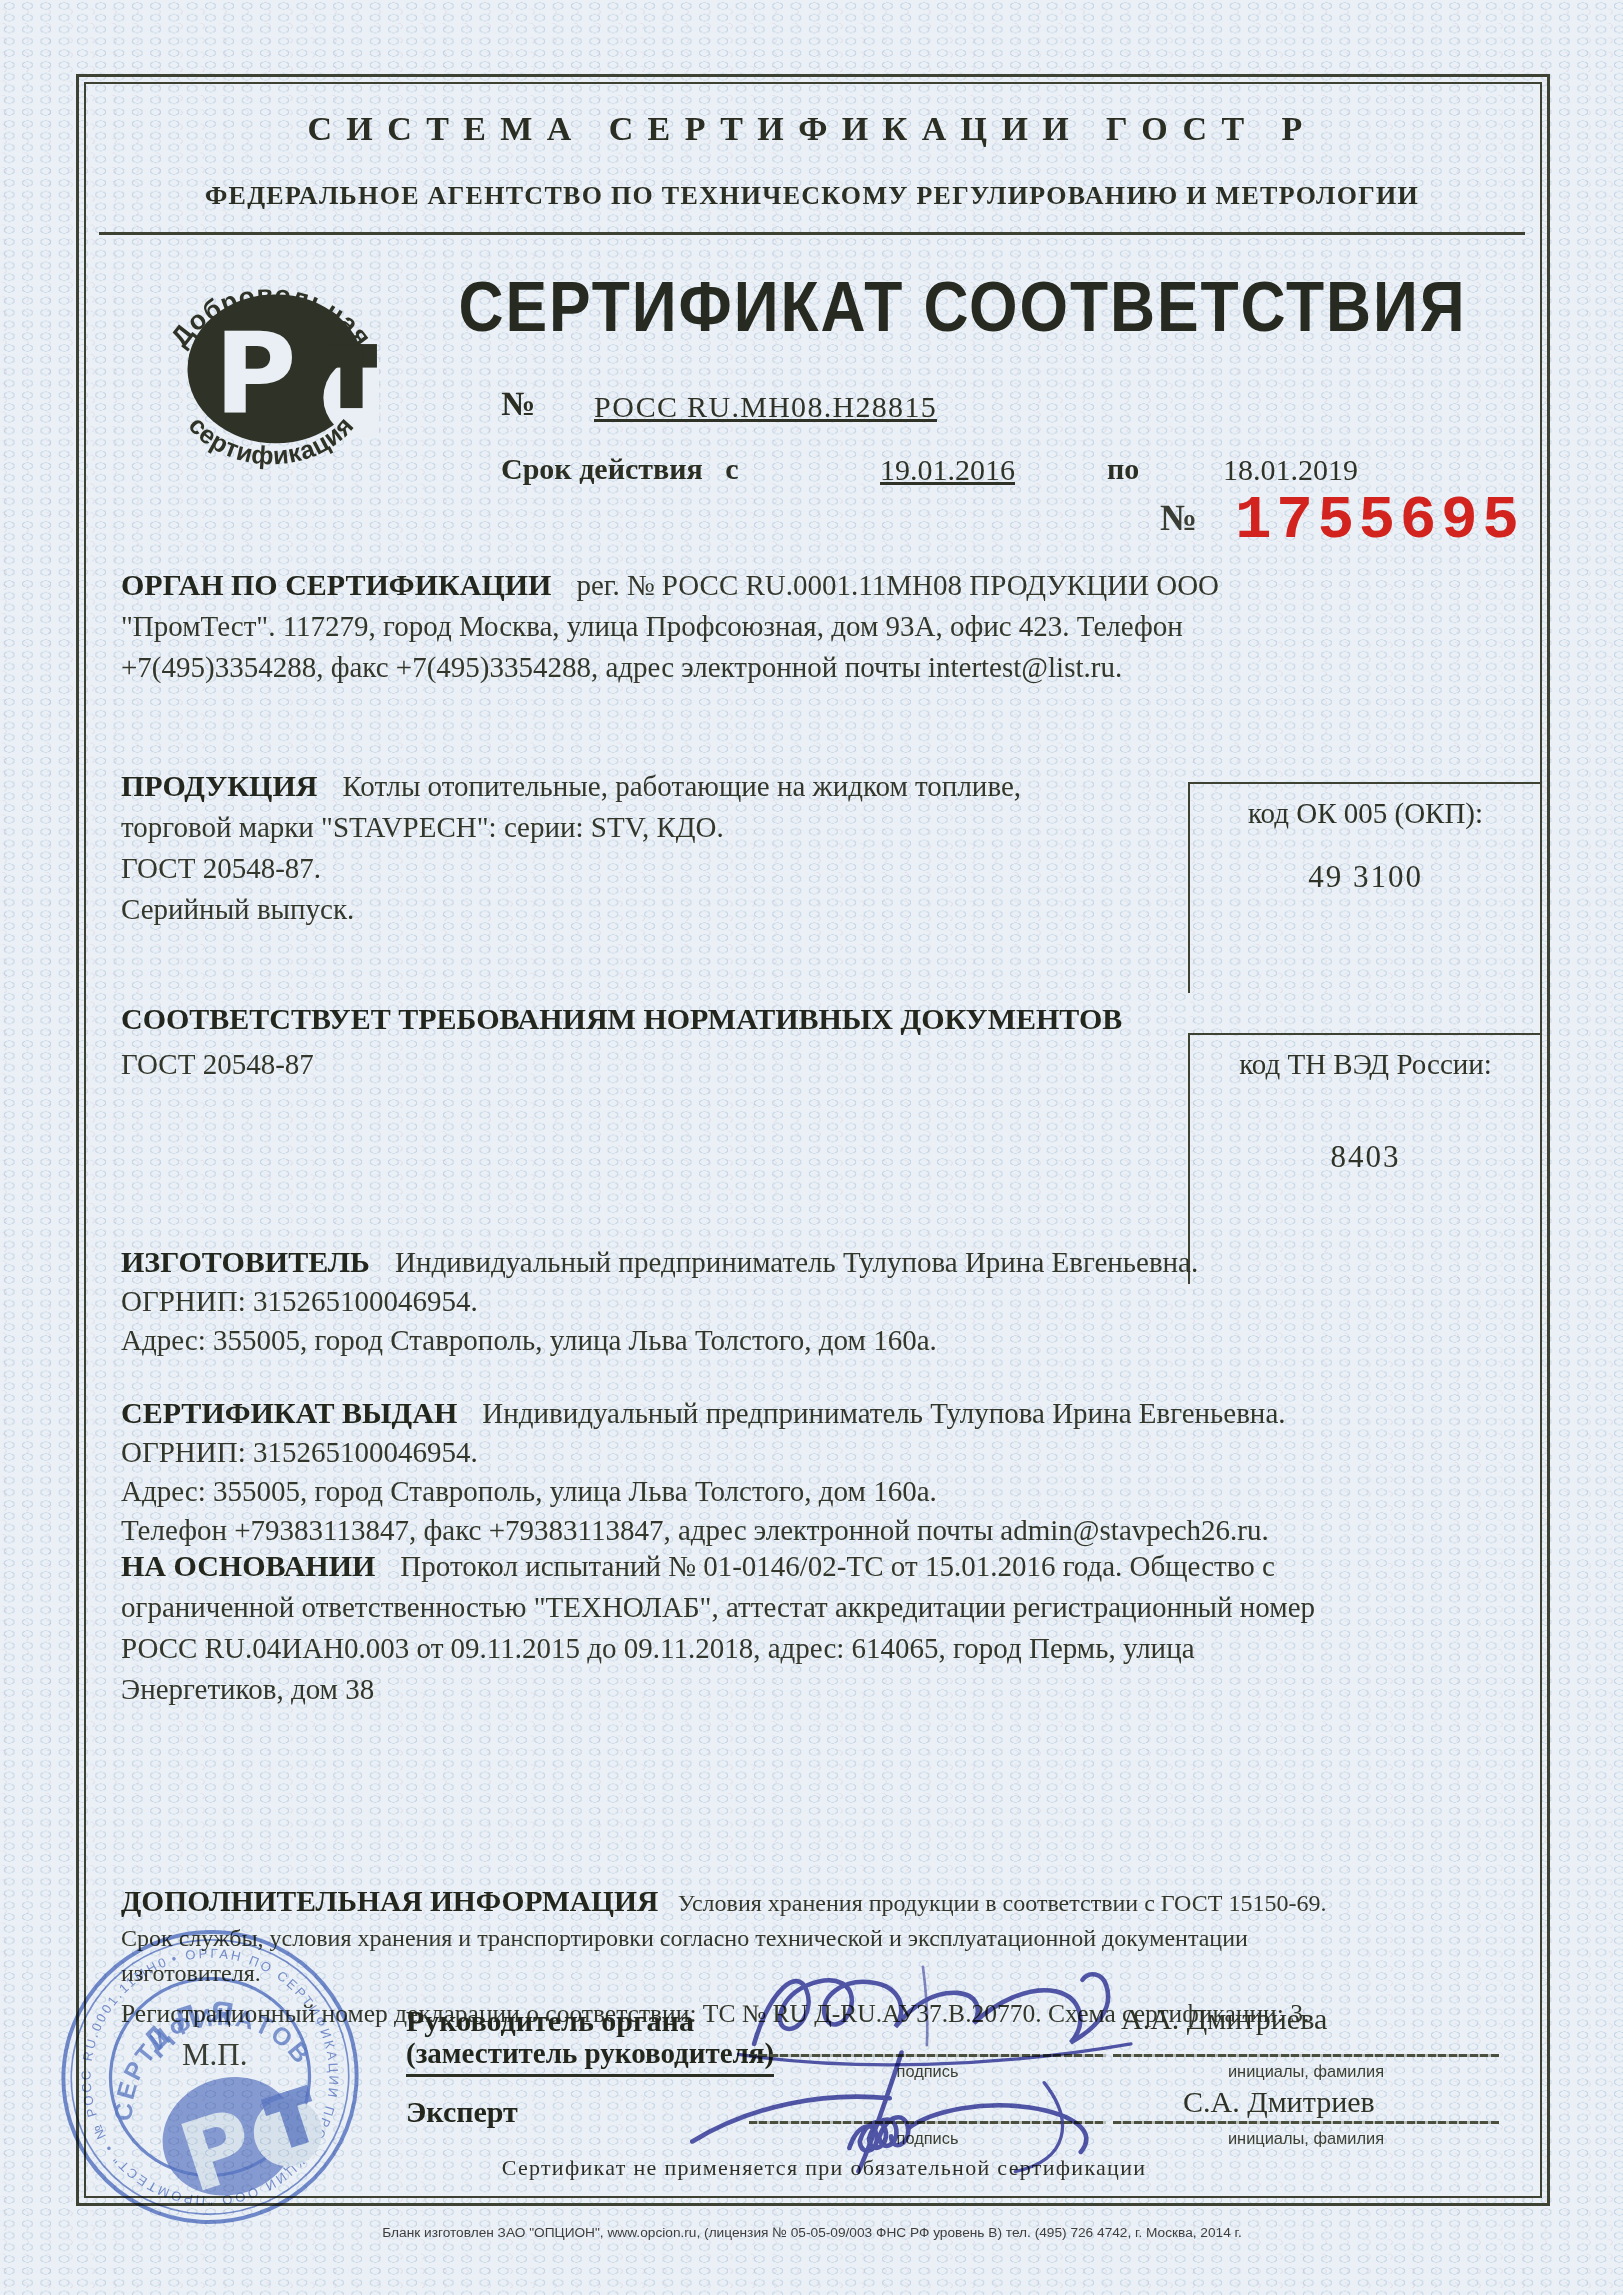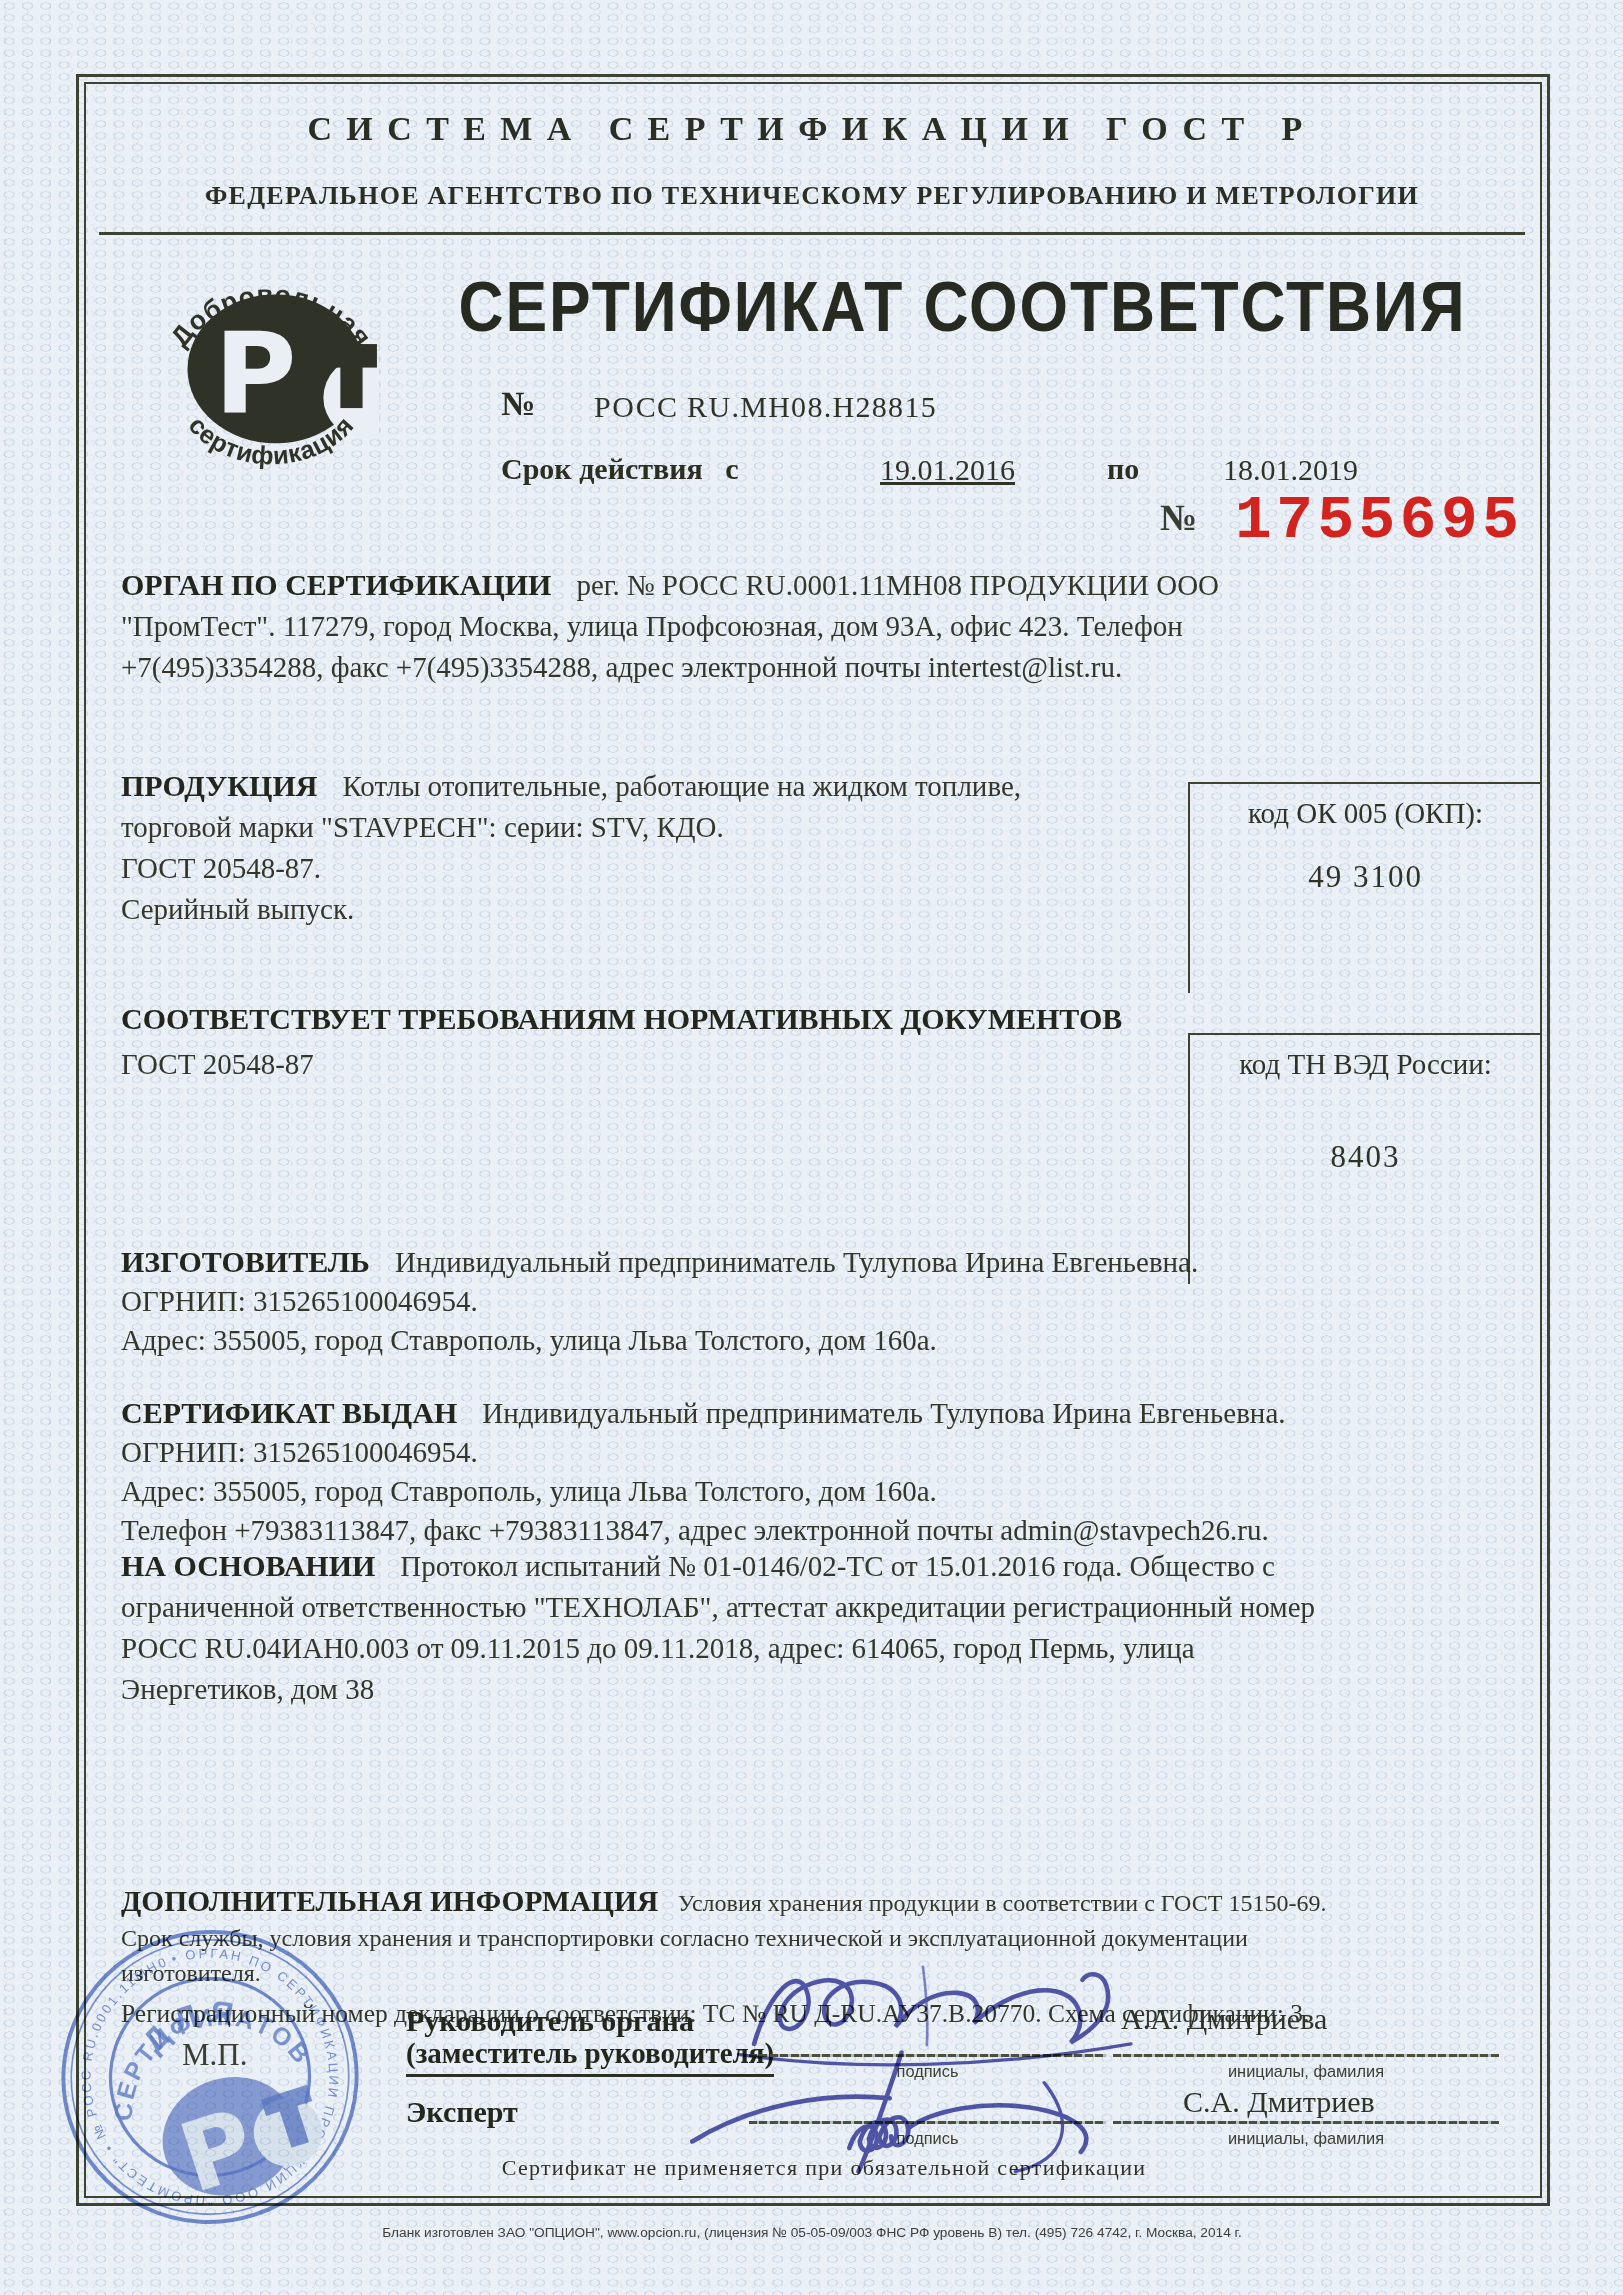--- a/index.html
+++ b/index.html
@@ -73,21 +73,21 @@
       <rect x="276" y="118" width="34" height="98"></rect>
     </g>
     <text font-family="Liberation Sans, DejaVu Sans, sans-serif" font-size="39" font-weight="bold" fill="#2f3226" letter-spacing="1">
       <textPath href="#logoArcBot" startOffset="50%" text-anchor="middle">сертификация</textPath>
     </text>
   </svg>
 
   <div class="abs doc-title">СЕРТИФИКАТ СООТВЕТСТВИЯ</div>
 
   <span class="abs no-sym" style="left:501px;top:385px;">№</span>
-  <span class="abs cert-no" style="left:594px;top:390px;">РОСС RU.МН08.Н28815</span>
+  <span class="abs cert-no" style="left:594px;top:390px;text-decoration:underline;">РОСС RU.МН08.Н28815</span>
 
   <span class="abs val-label" style="left:501px;top:452px;white-space:pre;">Срок действия   с</span>
   <span class="abs val-date" style="left:880px;top:453px;text-decoration:underline;">19.01.2016</span>
   <span class="abs val-label" style="left:1107px;top:452px;">по</span>
   <span class="abs val-date" style="left:1223px;top:453px;">18.01.2019</span>
 
   <span class="abs blank-no-sym" style="left:1160px;top:496px;">№</span>
   <span class="abs blank-no" style="left:1223px;top:486px;">1755695</span>
 
   <div class="abs sec" style="top:564px;">

